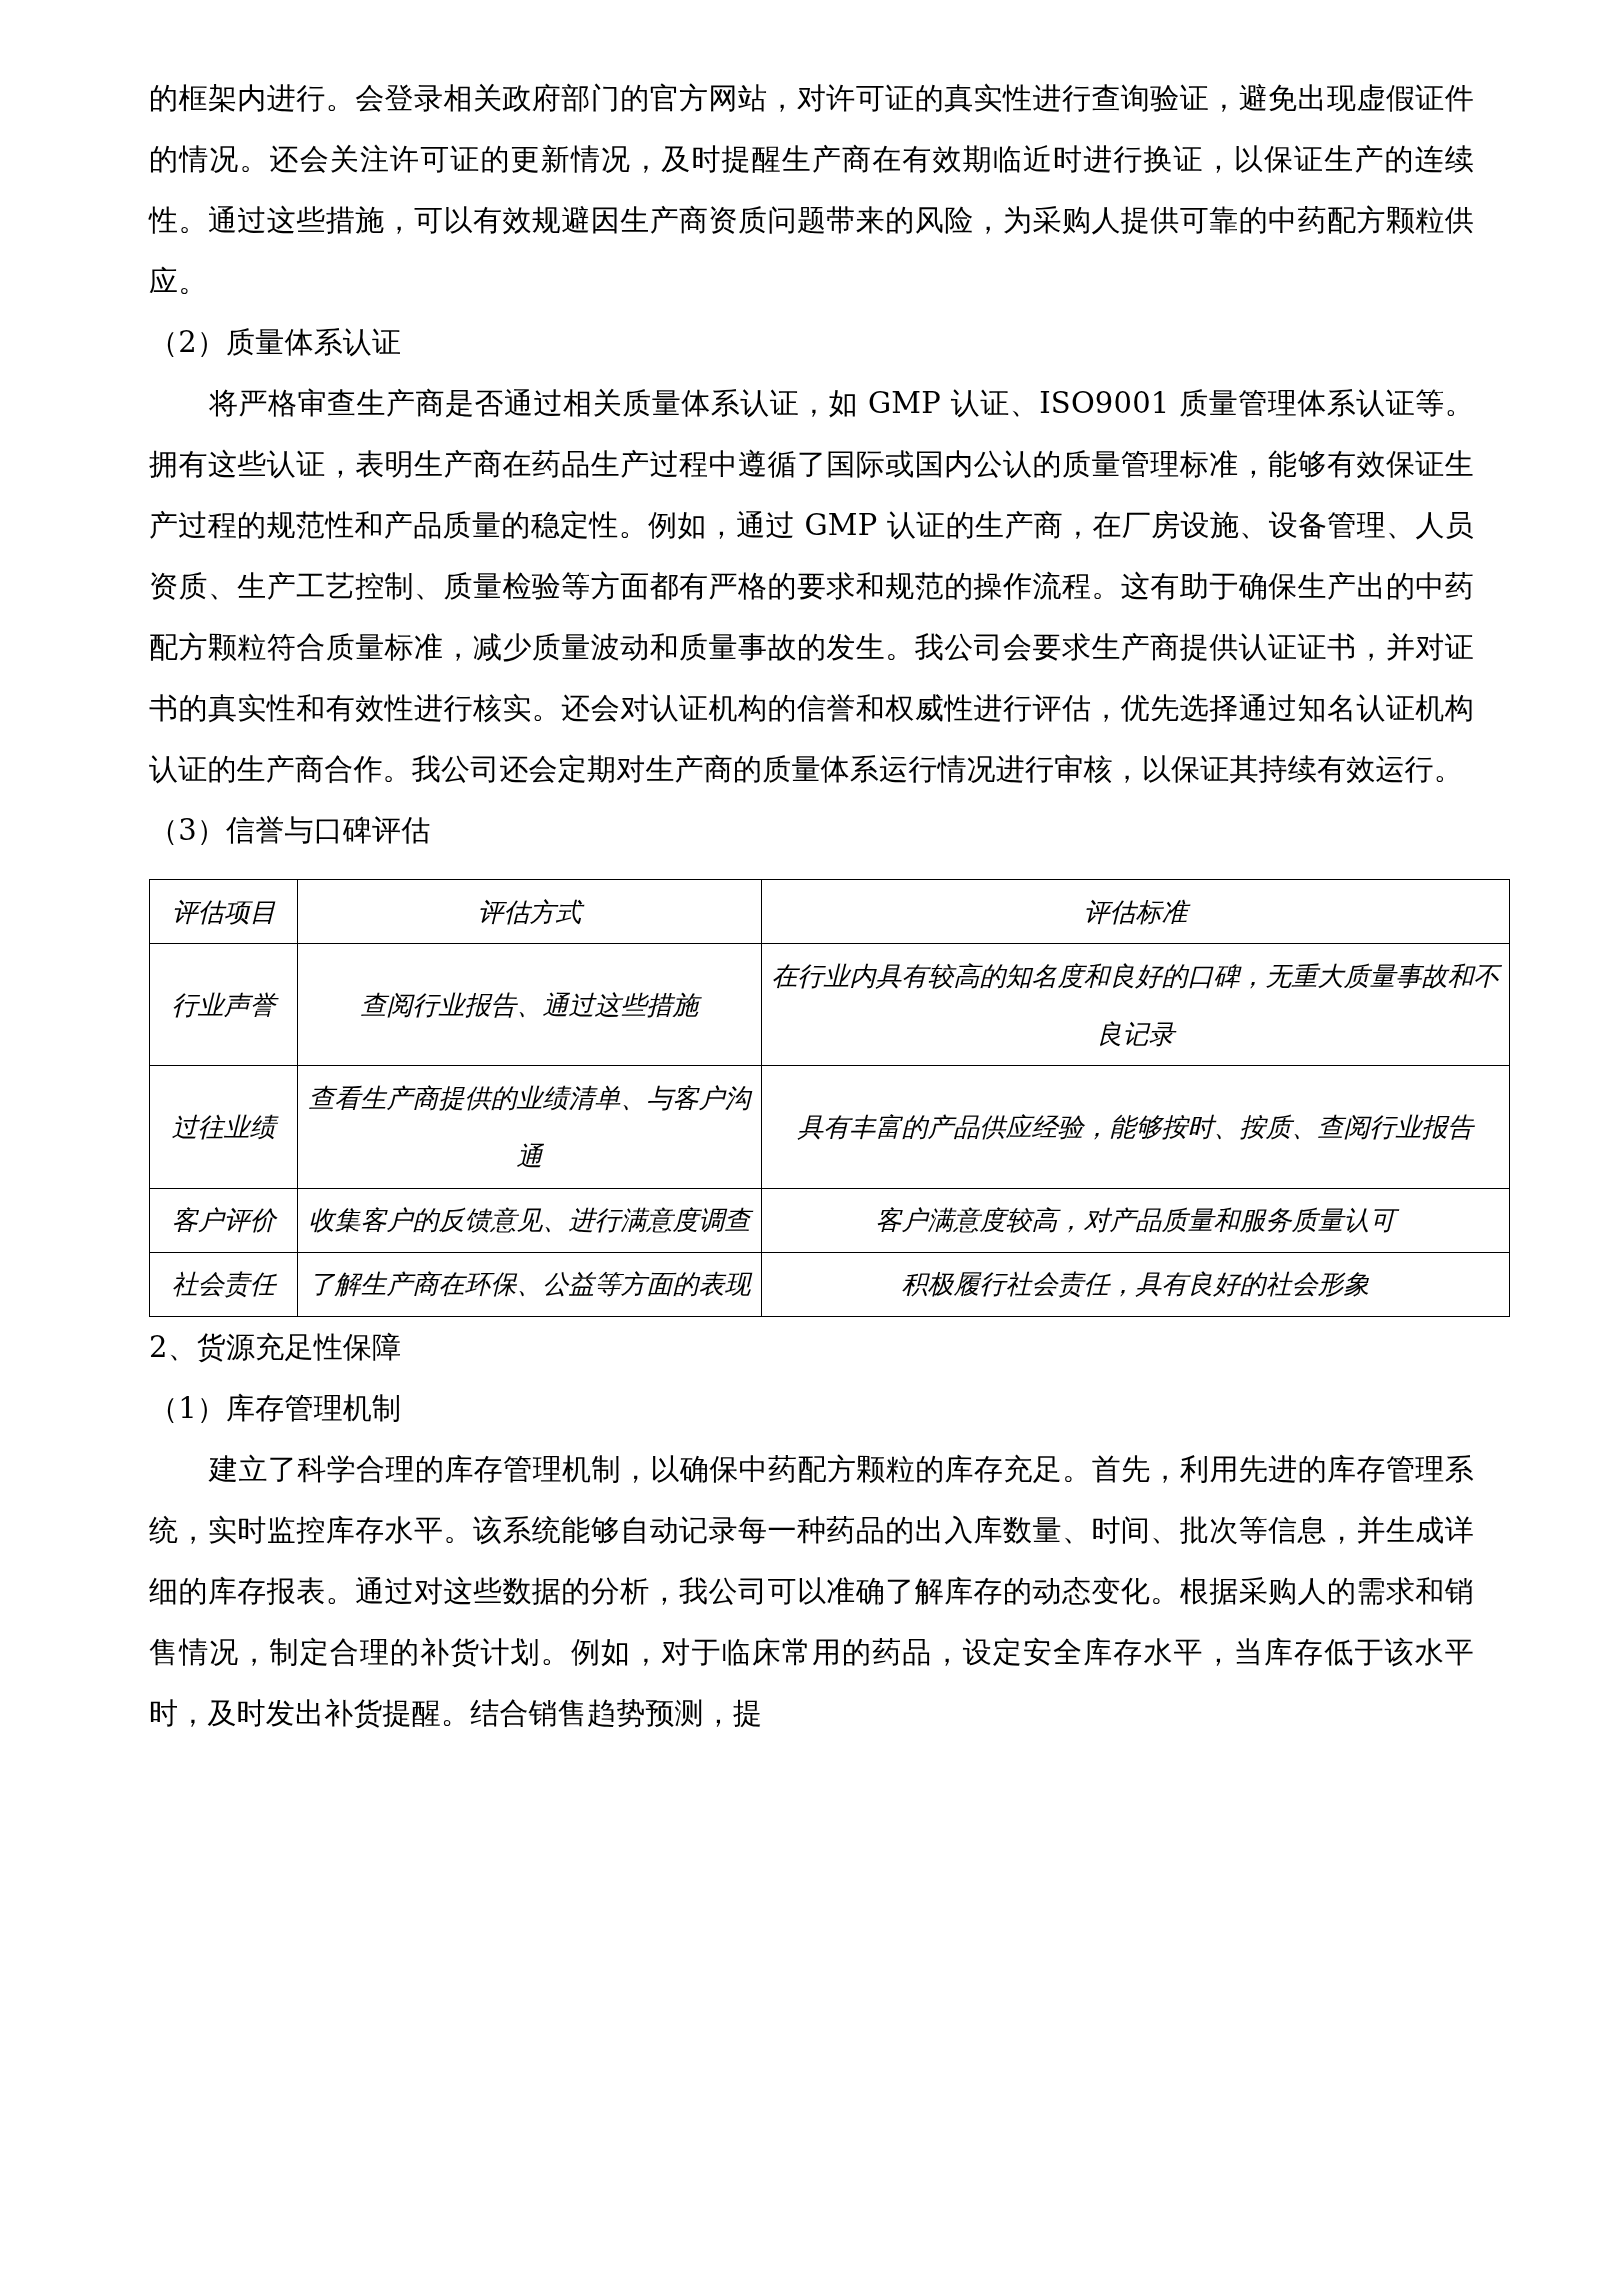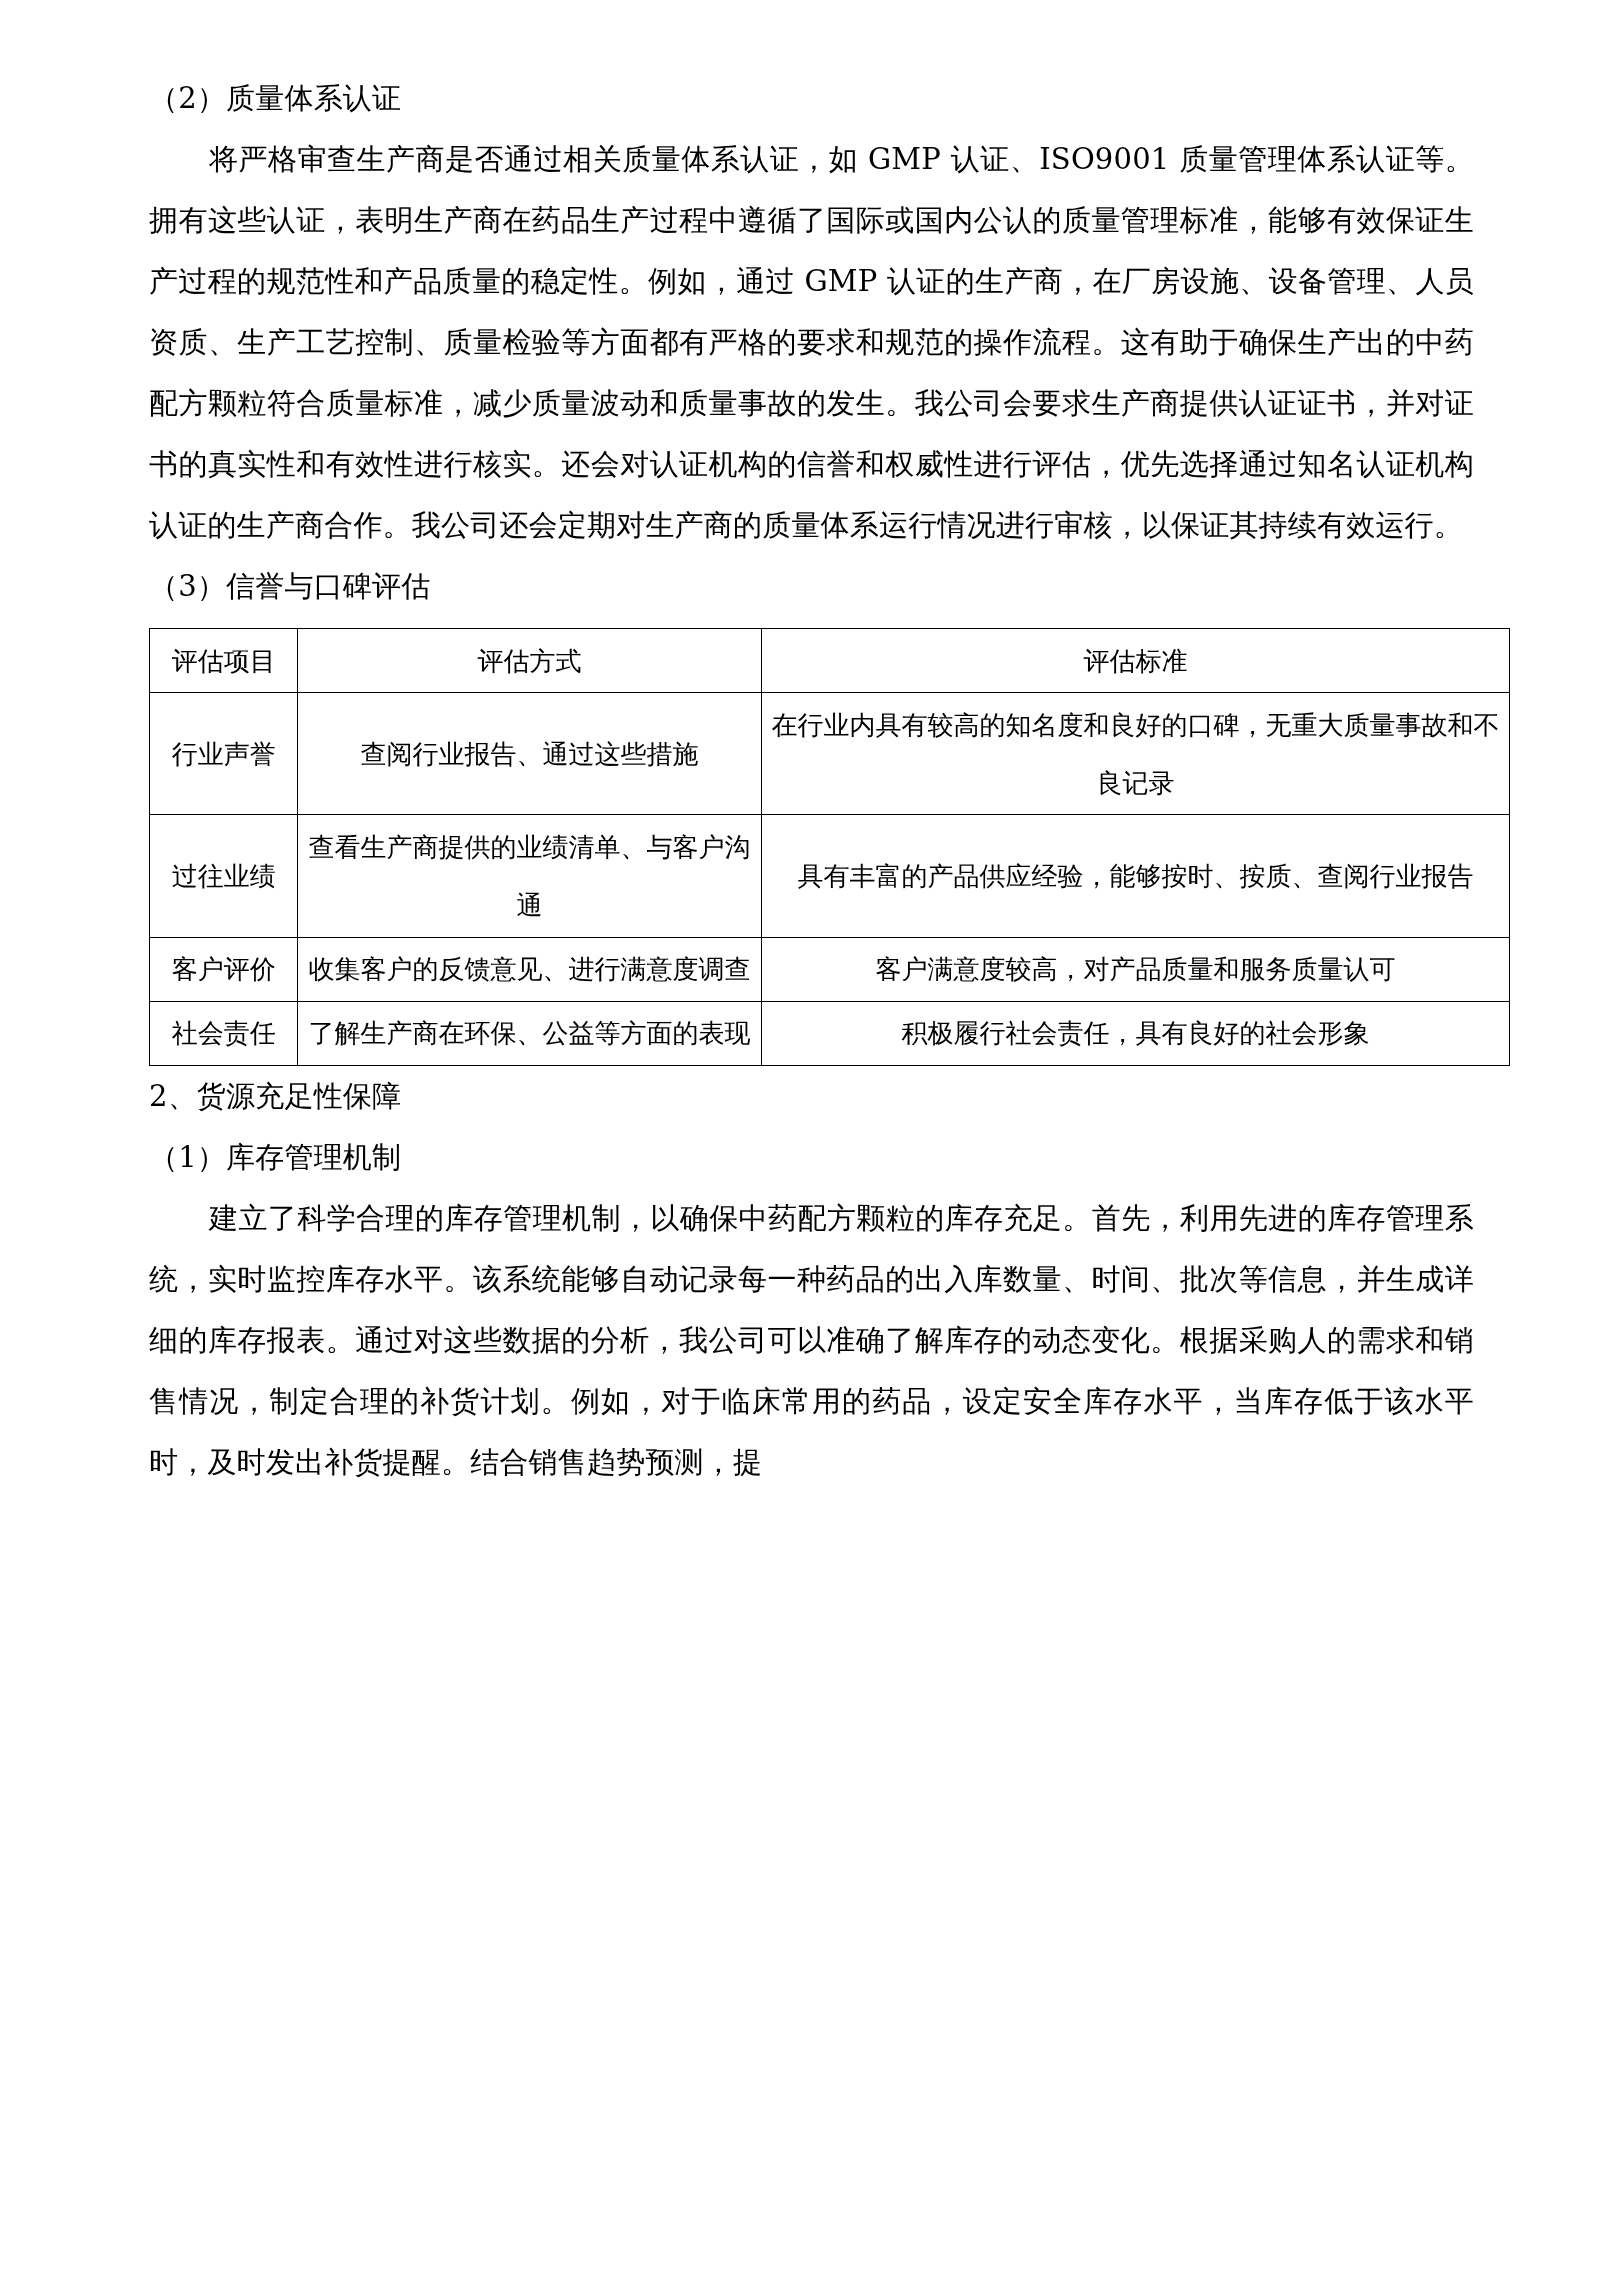--- a/index.html
+++ b/index.html
@@ -42,42 +42,44 @@
     line-height: 61px;
     font-weight: normal;
     text-align: left;
     text-indent: 0;
     letter-spacing: 0.2px;
   }
   
   .eval-table {
     border-collapse: collapse;
     width: 1325px;
-    margin: 11px 0 0 0;
+    margin: 18px 0 0 0;
     table-layout: fixed;
+    font-style: italic;
   }
   .eval-table td {
     border: 1.3px solid #000000;
     font-size: 26px;
     line-height: 58px;
     text-align: center;
     vertical-align: middle;
     padding: 2.6px 5.2px;
     word-break: break-all;
   }
   .eval-table td.c1 { width: 137px; }
   .eval-table td.c2 { width: 452px; }
   .eval-table td.c3 { width: 737px; }
 </style>
 </head>
 <body>
 
 <div class="page">
   <div class="doc-body">
 
+    <p class="para">的框架内进行。会登录相关政府部门的官方网站，对许可证的真实性进行查询验证，避免出现虚假证件的情况。还会关注许可证的更新情况，及时提醒生产商在有效期临近时进行换证，以保证生产的连续性。通过这些措施，可以有效规避因生产商资质问题带来的风险，为采购人提供可靠的中药配方颗粒供应。</p>
 
     <h3 class="heading">（2）质量体系认证</h3>
 
     <p class="para indent">将严格审查生产商是否通过相关质量体系认证，如 GMP 认证、ISO9001 质量管理体系认证等。拥有这些认证，表明生产商在药品生产过程中遵循了国际或国内公认的质量管理标准，能够有效保证生产过程的规范性和产品质量的稳定性。例如，通过 GMP 认证的生产商，在厂房设施、设备管理、人员资质、生产工艺控制、质量检验等方面都有严格的要求和规范的操作流程。这有助于确保生产出的中药配方颗粒符合质量标准，减少质量波动和质量事故的发生。我公司会要求生产商提供认证证书，并对证书的真实性和有效性进行核实。还会对认证机构的信誉和权威性进行评估，优先选择通过知名认证机构认证的生产商合作。我公司还会定期对生产商的质量体系运行情况进行审核，以保证其持续有效运行。</p>
 
     <h3 class="heading">（3）信誉与口碑评估</h3>
 
     <table class="eval-table">
       <tbody>
         <tr>

